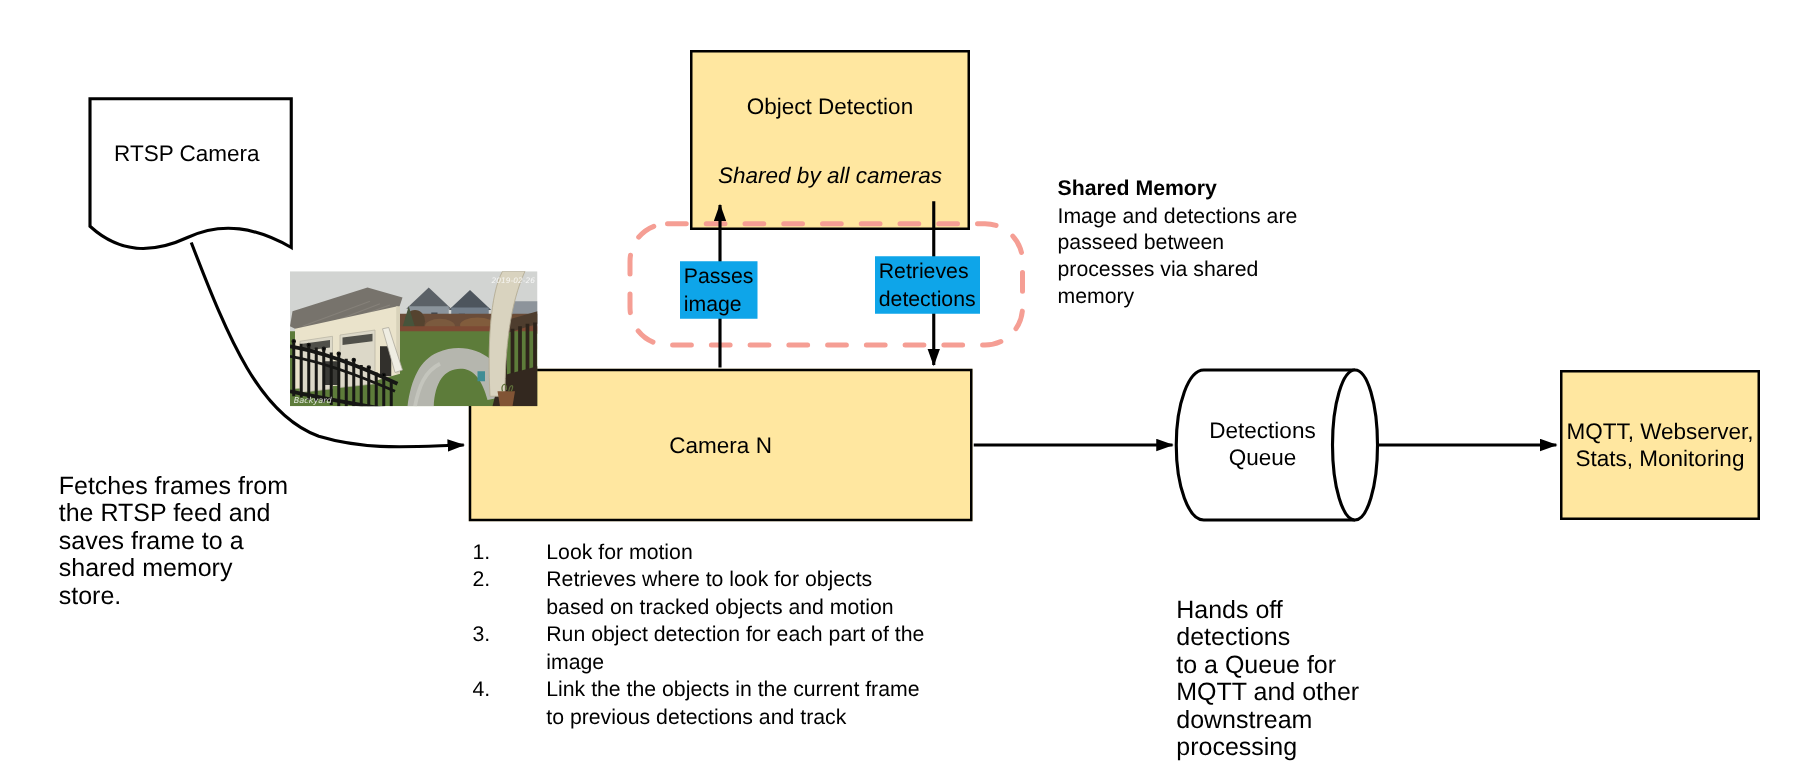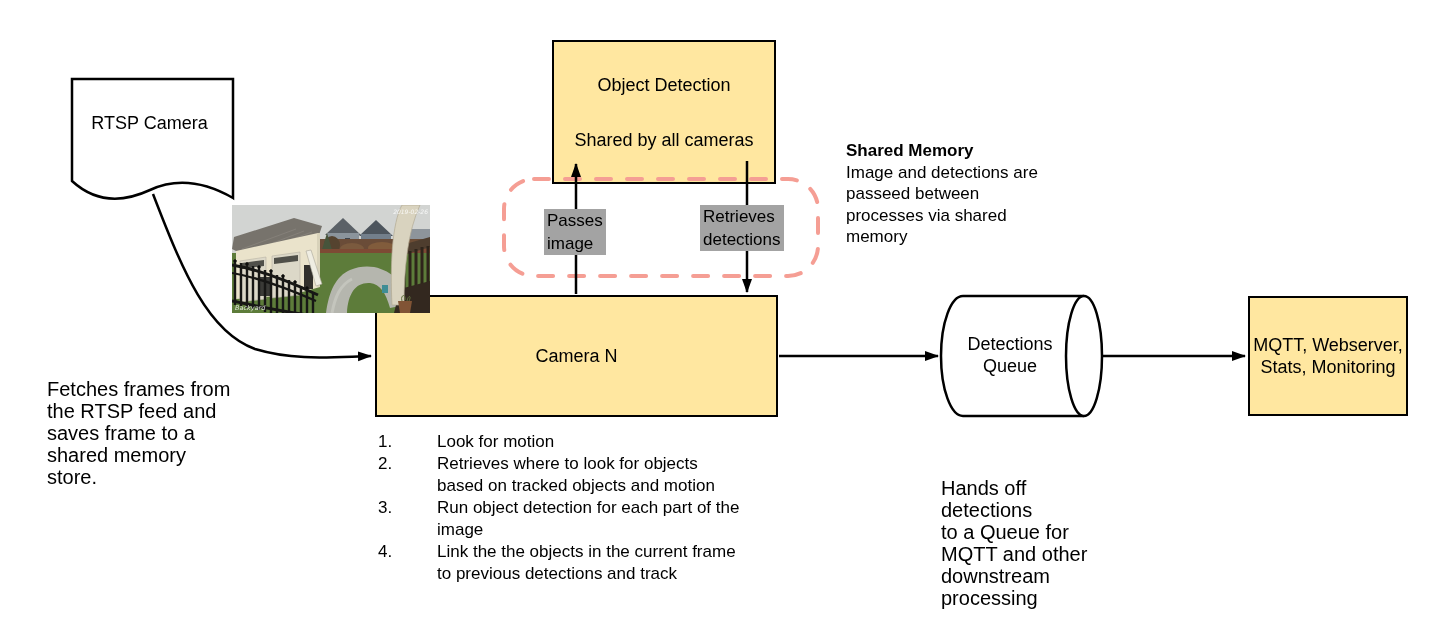--- a/index.html
+++ b/index.html
@@ -9,35 +9,35 @@
   }
   .layer{position:absolute;left:0;top:0;width:1448px;height:625px;}
   svg.layer{z-index:3;pointer-events:none;}
   .box{
     position:absolute;box-sizing:border-box;background:var(--box-fill,#ffe7a0);
     border:2px solid var(--box-border,#000);display:flex;flex-direction:column;
     align-items:center;justify-content:center;text-align:center;
     font-size:18px;line-height:22px;z-index:1;
   }
   .pre{white-space:pre-line;}
-  .italic{margin-top:33px;}
+  .italic{font-style:italic;margin-top:33px;}
   .bold{font-weight:bold;}
   .note{position:absolute;font-size:20px;line-height:22px;white-space:pre-line;z-index:4;margin-top:36px;}
   .free-label{position:absolute;font-size:18px;line-height:22px;text-align:center;z-index:4;}
   .arrow-label{
     position:absolute;font-size:17px;line-height:23px;white-space:pre-line;
-    background:#a3a3a3;padding:0 3px;z-index:4;
+    background:#0ea5e9;padding:0 3px;z-index:4;
   }
   .sm-block{position:absolute;left:846px;top:140px;width:220px;font-size:17px;line-height:21.5px;z-index:4;}
   .steps{
     position:absolute;left:378px;top:431px;z-index:4;
     display:grid;grid-template-columns:59px 352px;font-size:17px;line-height:22px;
   }
   .steps .txt{white-space:pre-line;}
-  .snapshot{position:absolute;left:232px;top:205px;width:198px;height:88px;z-index:2;line-height:0;font-style:italic;}
+  .snapshot{position:absolute;left:232px;top:217px;width:198px;height:88px;z-index:2;line-height:0;font-style:italic;}
   .shape-stroke{fill:#fff;stroke:var(--box-border,#000);stroke-width:2.5;}
   .arrow{fill:none;stroke:var(--line,#000);stroke-width:2.5;}
   .dashed{fill:none;stroke:var(--dashed-boundary,#f59e94);stroke-width:4;
           stroke-dasharray:15 16;stroke-linecap:round;}
   .ah{fill:var(--line,#000);}
   .cam-osd{fill:rgba(255,255,255,.82);font-family:"DejaVu Sans",sans-serif;}
 </style>
 </head>
 <body>
 

